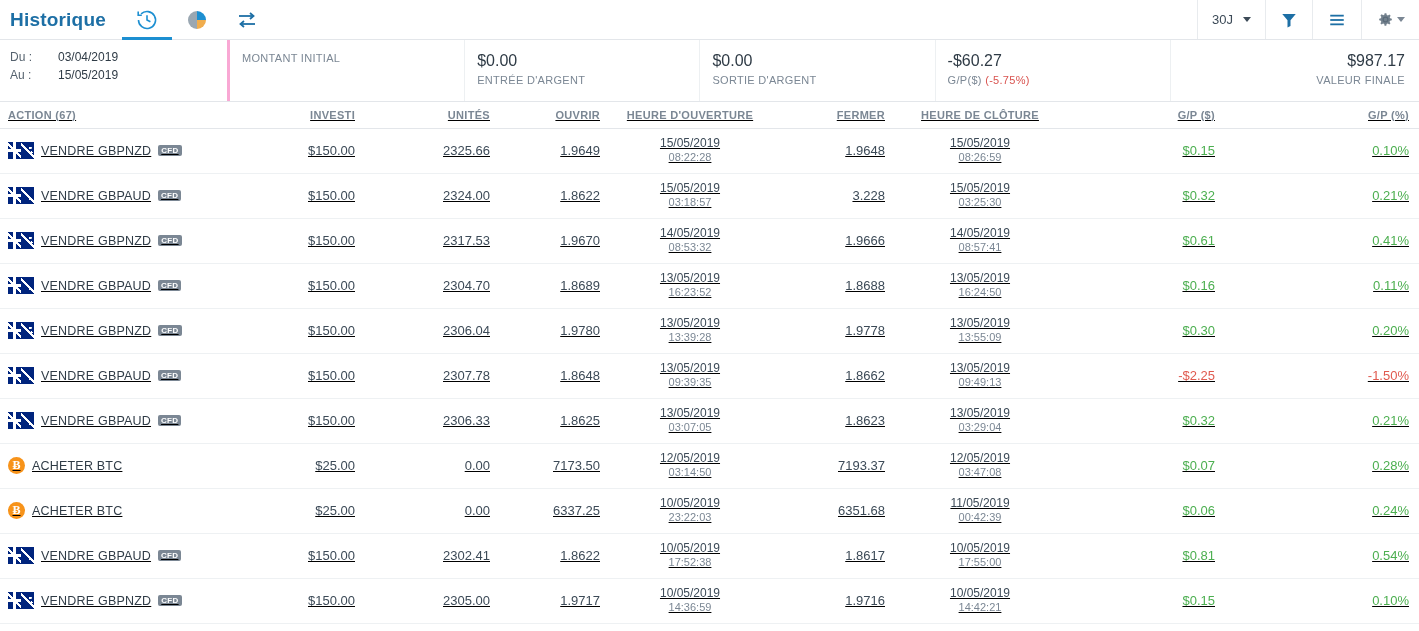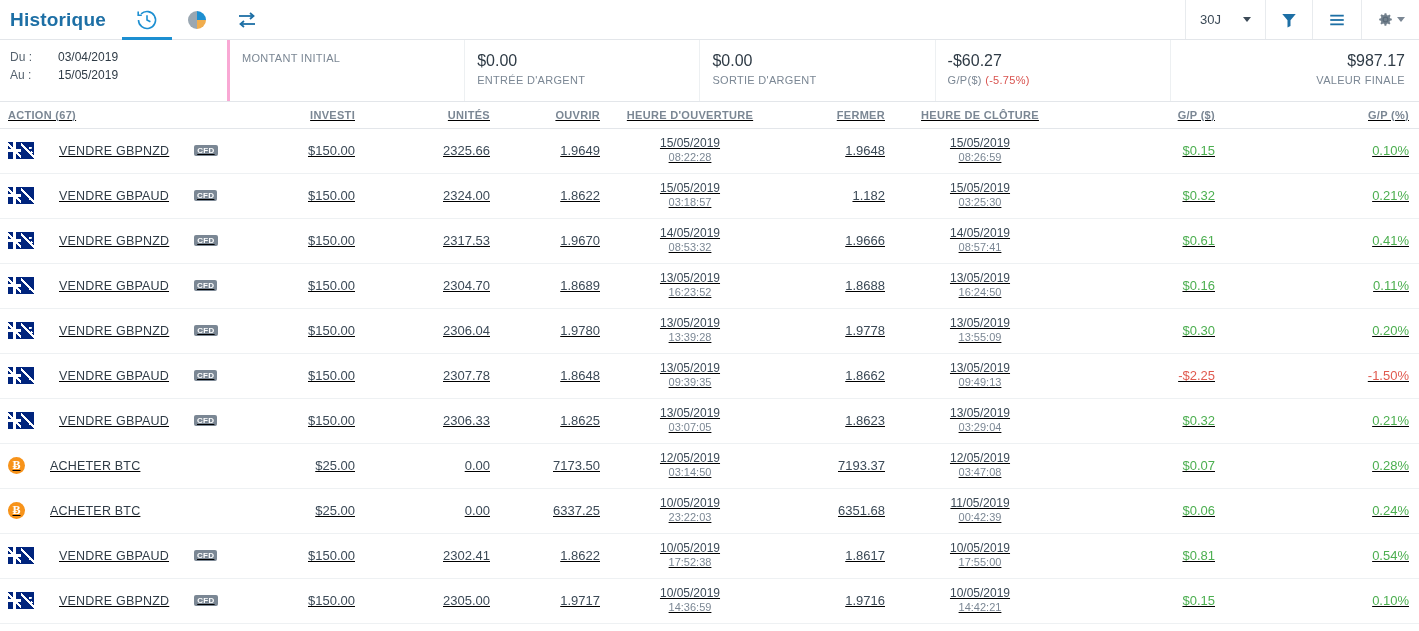--- a/index.html
+++ b/index.html
@@ -52,21 +52,21 @@
   .rt-item {
     display: flex;
     align-items: center;
     justify-content: center;
     padding: 0 14px;
     border-left: 1px solid #e8ebee;
     color: #7b8794;
     cursor: pointer;
     font-size: 13px;
   }
-  .rt-item .period-label { color: #3c4a57; font-size: 13px; margin-right: 20px; }
+  .rt-item .period-label { color: #3c4a57; font-size: 13px; margin-right: 8px; }
   .caret {
     display: inline-block;
     width: 0; height: 0;
     border-left: 4px solid transparent;
     border-right: 4px solid transparent;
     border-top: 5px solid #3c4a57;
     margin-left: 2px;
   }
   .caret.small { border-top-color:#7b8794; }
 
@@ -126,21 +126,21 @@
     border-bottom: 1px solid #eef1f3;
     padding: 0 10px;
     text-align: right;
     white-space: nowrap;
   }
   tbody td.action { text-align: left; padding-left: 8px; }
   tbody td.ctr { text-align: center; }
   .pair {
     display: flex;
     align-items: center;
-    gap: 25px;
+    gap: 7px;
   }
   .flagpair { display: inline-flex; width: 26px; height: 17px; flex: 0 0 26px; }
   .flag { width: 13px; height: 17px; background-size: cover; }
   .name { font-size: 12.5px; color: #2f3b46; letter-spacing: .2px; }
   .cfd {
     background: #7b8794;
     color: #fff;
     font-size: 8px;
     font-weight: bold;
     padding: 1px 3px;
@@ -366,21 +366,21 @@
             </td>
             <td>$150.00</td>
             <td>2324.00</td>
             <td>1.8622</td>
             <td class="ctr">
               <div class="stack">
                 <div class="d1">15/05/2019</div>
                 <div class="d2">03:18:57</div>
               </div>
             </td>
-            <td>1.182</td>
+            <td>3.228</td>
             <td class="ctr">
               <div class="stack">
                 <div class="d1">15/05/2019</div>
                 <div class="d2">03:25:30</div>
               </div>
             </td>
             <td class="pos">$0.32</td>
             <td class="pos">0.21%</td>
           </tr>
           <tr>

